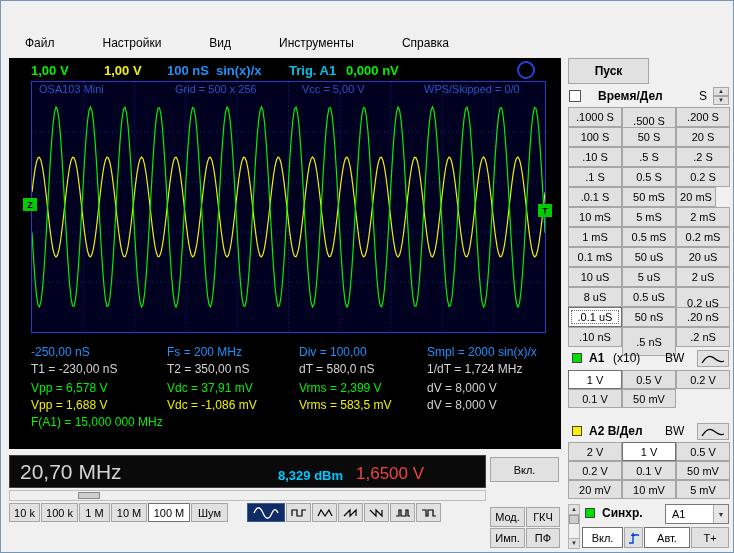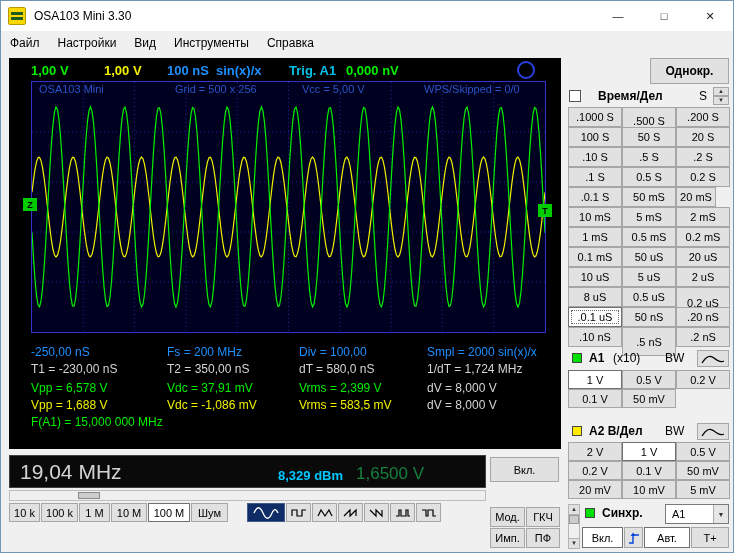--- a/index.html
+++ b/index.html
@@ -9,21 +9,21 @@
   
   #titlebar{position:absolute;left:0;top:0;width:732px;height:30px;background:#ffffff;display:flex;align-items:center}
   .appicon{width:18px;height:18px;margin-left:7px;background:#f8d800;border:1px solid #b89a00;border-radius:2px;position:relative}
   .appicon:before{content:"";position:absolute;left:2px;top:4px;right:2px;height:3px;background:#1d5c1d}
   .appicon:after{content:"";position:absolute;left:2px;bottom:4px;right:2px;height:3px;background:#1d5c1d}
   #title{margin-left:8px;font-size:12px;color:#000}
   .wctrls{margin-left:auto;display:flex;height:30px}
   .wbtn{width:46px;height:30px;display:flex;align-items:center;justify-content:center;font-size:11px;color:#222}
   
   #menubar{position:absolute;left:0;top:30px;width:732px;height:24px;background:#f0f0f0;display:flex;align-items:center}
-  .mitem{padding:4px 9px;font-size:12px;color:#000}
+  .mitem{padding:4px 24px;font-size:12px;color:#000}
   
   #scope{position:absolute;left:8px;top:57px;width:552px;height:391px;background:#000}
   .shd{position:absolute;top:5px;font-size:13px;font-weight:bold;white-space:nowrap}
   #grid{position:absolute;left:22px;top:23px;width:515px;height:252px;background:#000020;border:1px solid #3232d0}
   .glabel{position:absolute;top:1px;font-size:11px;color:#2a52c8;white-space:nowrap}
   .meas{position:absolute;font-size:12px;white-space:nowrap}
   .c-green{color:#00f000}.c-yellow{color:#f0f000}.c-blue{color:#1e90ff}
   .c-gray{color:#d4d4d4}.c-cyan{color:#00c0e8}
   .marker{position:absolute;width:14px;height:13px;background:#00cc00;color:#000;
     font-size:9px;font-weight:bold;display:flex;align-items:center;justify-content:center}
@@ -50,35 +50,20 @@
   #vscroll .sa{height:10px;font-size:6px;line-height:9px;text-align:center;background:#e1e1e1;border-bottom:1px solid #b4b4b4;color:#333}
   #vscroll .sb{height:10px;font-size:6px;line-height:9px;text-align:center;background:#e1e1e1;border-top:1px solid #b4b4b4;color:#333;position:absolute;bottom:0;width:100%}
   #vscroll .sth{position:absolute;top:10px;left:0;width:100%;height:9px;background:#cdcdcd;border:1px solid #999}
   svg{display:block}
 </style>
 </head>
 <body>
 
 <div id="win">
 
-  <div id="titlebar">
-    <div class="appicon"></div>
-    <span id="title">OSA103 Mini 3.30</span>
-    <div class="wctrls">
-      <div class="wbtn">
-          <span>—</span>
-        </div>
-      <div class="wbtn">
-          <span>□</span>
-        </div>
-      <div class="wbtn">
-          <span>✕</span>
-        </div>
-    </div>
-  </div>
 
   <div id="menubar">
     <span class="mitem">Файл</span>
     <span class="mitem">Настройки</span>
     <span class="mitem">Вид</span>
     <span class="mitem">Инструменты</span>
     <span class="mitem">Справка</span>
   </div>
 
   <div id="scope">
@@ -134,23 +119,23 @@
 
     <span class="meas c-yellow" style="left:22px;top:340px">Vpp = 1,688 V</span>
     <span class="meas c-yellow" style="left:158px;top:340px">Vdc = -1,086 mV</span>
     <span class="meas c-yellow" style="left:290px;top:340px">Vrms = 583,5 mV</span>
     <span class="meas c-gray" style="left:418px;top:340px">dV = 8,000 V</span>
 
     <span class="meas c-green" style="left:22px;top:357px">F(A1) = 15,000 000 MHz</span>
   </div>
 
   <div id="freq">
-    <span style="position:absolute;left:10px;top:4px;font-size:21px;color:#d4d4d4;white-space:nowrap">19,04 MHz</span>
+    <span style="position:absolute;left:10px;top:4px;font-size:21px;color:#d4d4d4;white-space:nowrap">20,70 MHz</span>
     <span style="position:absolute;left:268px;top:12px;font-size:13px;font-weight:bold;color:#00c8ff;white-space:nowrap">8,329 dBm</span>
-    <span style="position:absolute;left:346px;top:8px;font-size:17px;color:#15803d;white-space:nowrap">1,6500 V</span>
+    <span style="position:absolute;left:346px;top:8px;font-size:17px;color:#ef4444;white-space:nowrap">1,6500 V</span>
   </div>
   <div class="b" style="left:489px;top:456px;width:69px;height:25px">Вкл.</div>
 
   <div id="hslider">
     <div id="hthumb"></div>
   </div>
 
   <div class="b" style="left:8px;top:502px;width:31px;height:19px">10 k</div>
   <div class="b" style="left:40px;top:502px;width:37px;height:19px">100 k</div>
   <div class="b" style="left:78px;top:502px;width:31px;height:19px">1 M</div>
@@ -192,21 +177,21 @@
     <svg width="16" height="12" viewBox="0 0 16 12">
         <path d="M1,3 H5 V9 H7 V3 H12 V9 H15" fill="none" stroke="#000" stroke-width="1.2"></path>
       </svg>
   </div>
 
   <div class="b" style="left:489px;top:506px;width:35px;height:20px">Мод.</div>
   <div class="b" style="left:525px;top:506px;width:34px;height:20px">ГКЧ</div>
   <div class="b" style="left:489px;top:527px;width:35px;height:20px">Имп.</div>
   <div class="b" style="left:525px;top:527px;width:34px;height:20px">ПФ</div>
 
-  <div class="b bold" style="left:649px;top:57px;width:79px;height:26px;font-size:12px">Однокр.</div>
+  <div class="b bold" style="left:567px;top:57px;width:81px;height:26px;font-size:12px">Пуск</div>
 
   <div class="cb" style="left:568px;top:89px"></div>
   <span class="ptxt" style="left:597px;top:88px">Время/Дел</span>
   <span class="ptxt" style="left:698px;top:88px;font-weight:normal">S</span>
   <div class="spn" style="left:712px;top:86px">
     <div>▲</div>
     <div>▼</div>
   </div>
 
   <div class="b" style="left:567px;top:106px;width:54px;height:20px">.1000 S</div>

